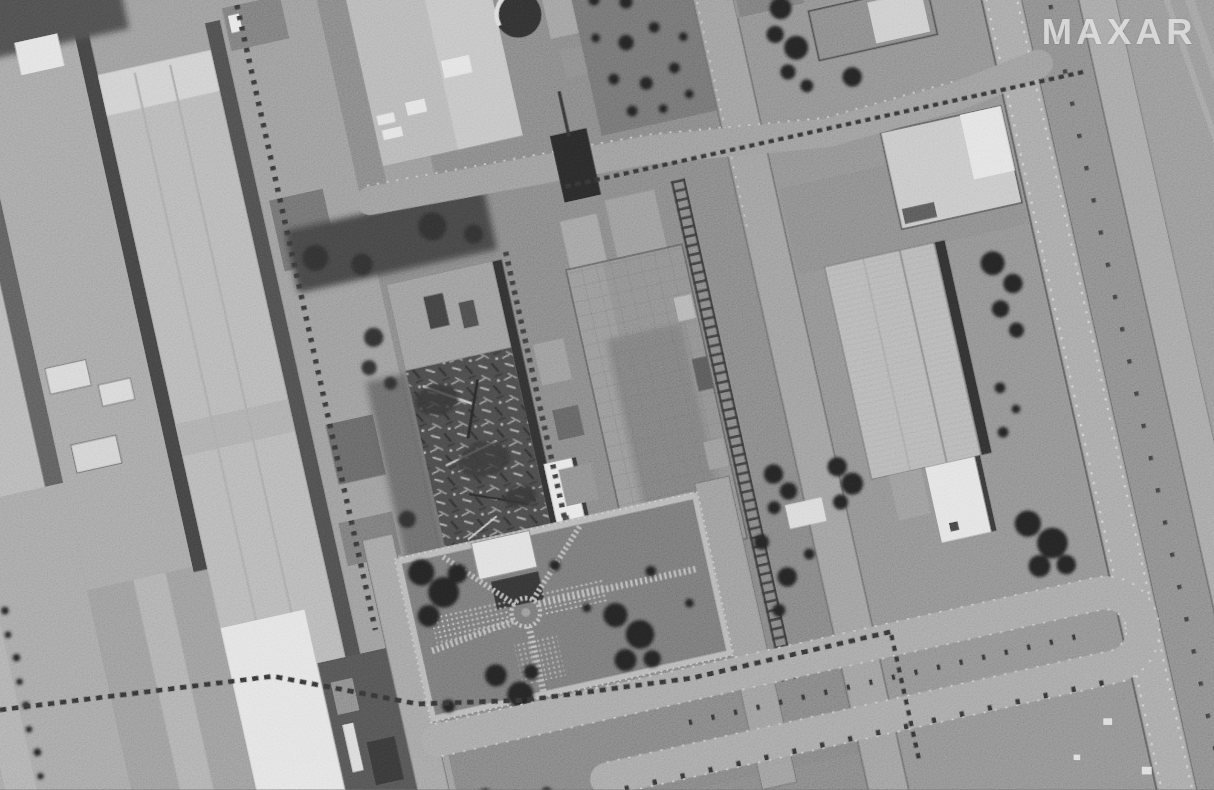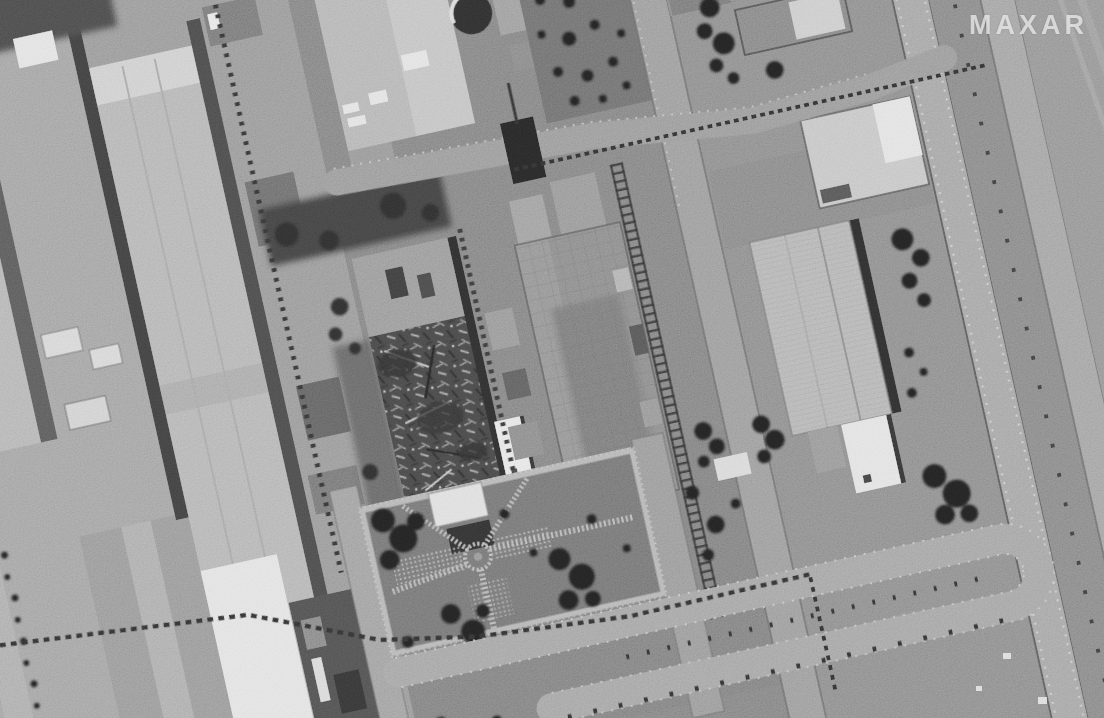--- a/index.html
+++ b/index.html
@@ -4,21 +4,21 @@
 <style>
   html,body{margin:0;padding:0;background:#1a1a1a;}
   .stage{
     position:relative;width:1104px;height:718px;overflow:hidden;
     background:#8d8d8d;font-family:"Liberation Sans",sans-serif;
   }
   .stage svg{display:block;position:absolute;inset:0;}
   .watermark{
     position:absolute;top:10px;right:16px;z-index:6;
     font-family:"Liberation Sans",sans-serif;
-    font-weight:700;font-size:27px;letter-spacing:4px;
+    font-weight:700;font-size:33px;letter-spacing:4px;
     color:var(--watermark,#e8e8e8);opacity:.78;
     text-shadow:0 0 2px rgba(90,90,90,.4);
     user-select:none;
   }
   .c-tree{fill:var(--tree,#1c1c1c);}
   .c-road{fill:var(--road,#a8a8a8);}
   .c-white{fill:var(--buildingWhite,#e6e6e6);}
   .c-light{fill:var(--buildingLight,#b8b8b8);}
   .c-shadow{fill:var(--shadow,#2c2c2c);}
   .c-debris{fill:var(--debrisDark,#454545);}

